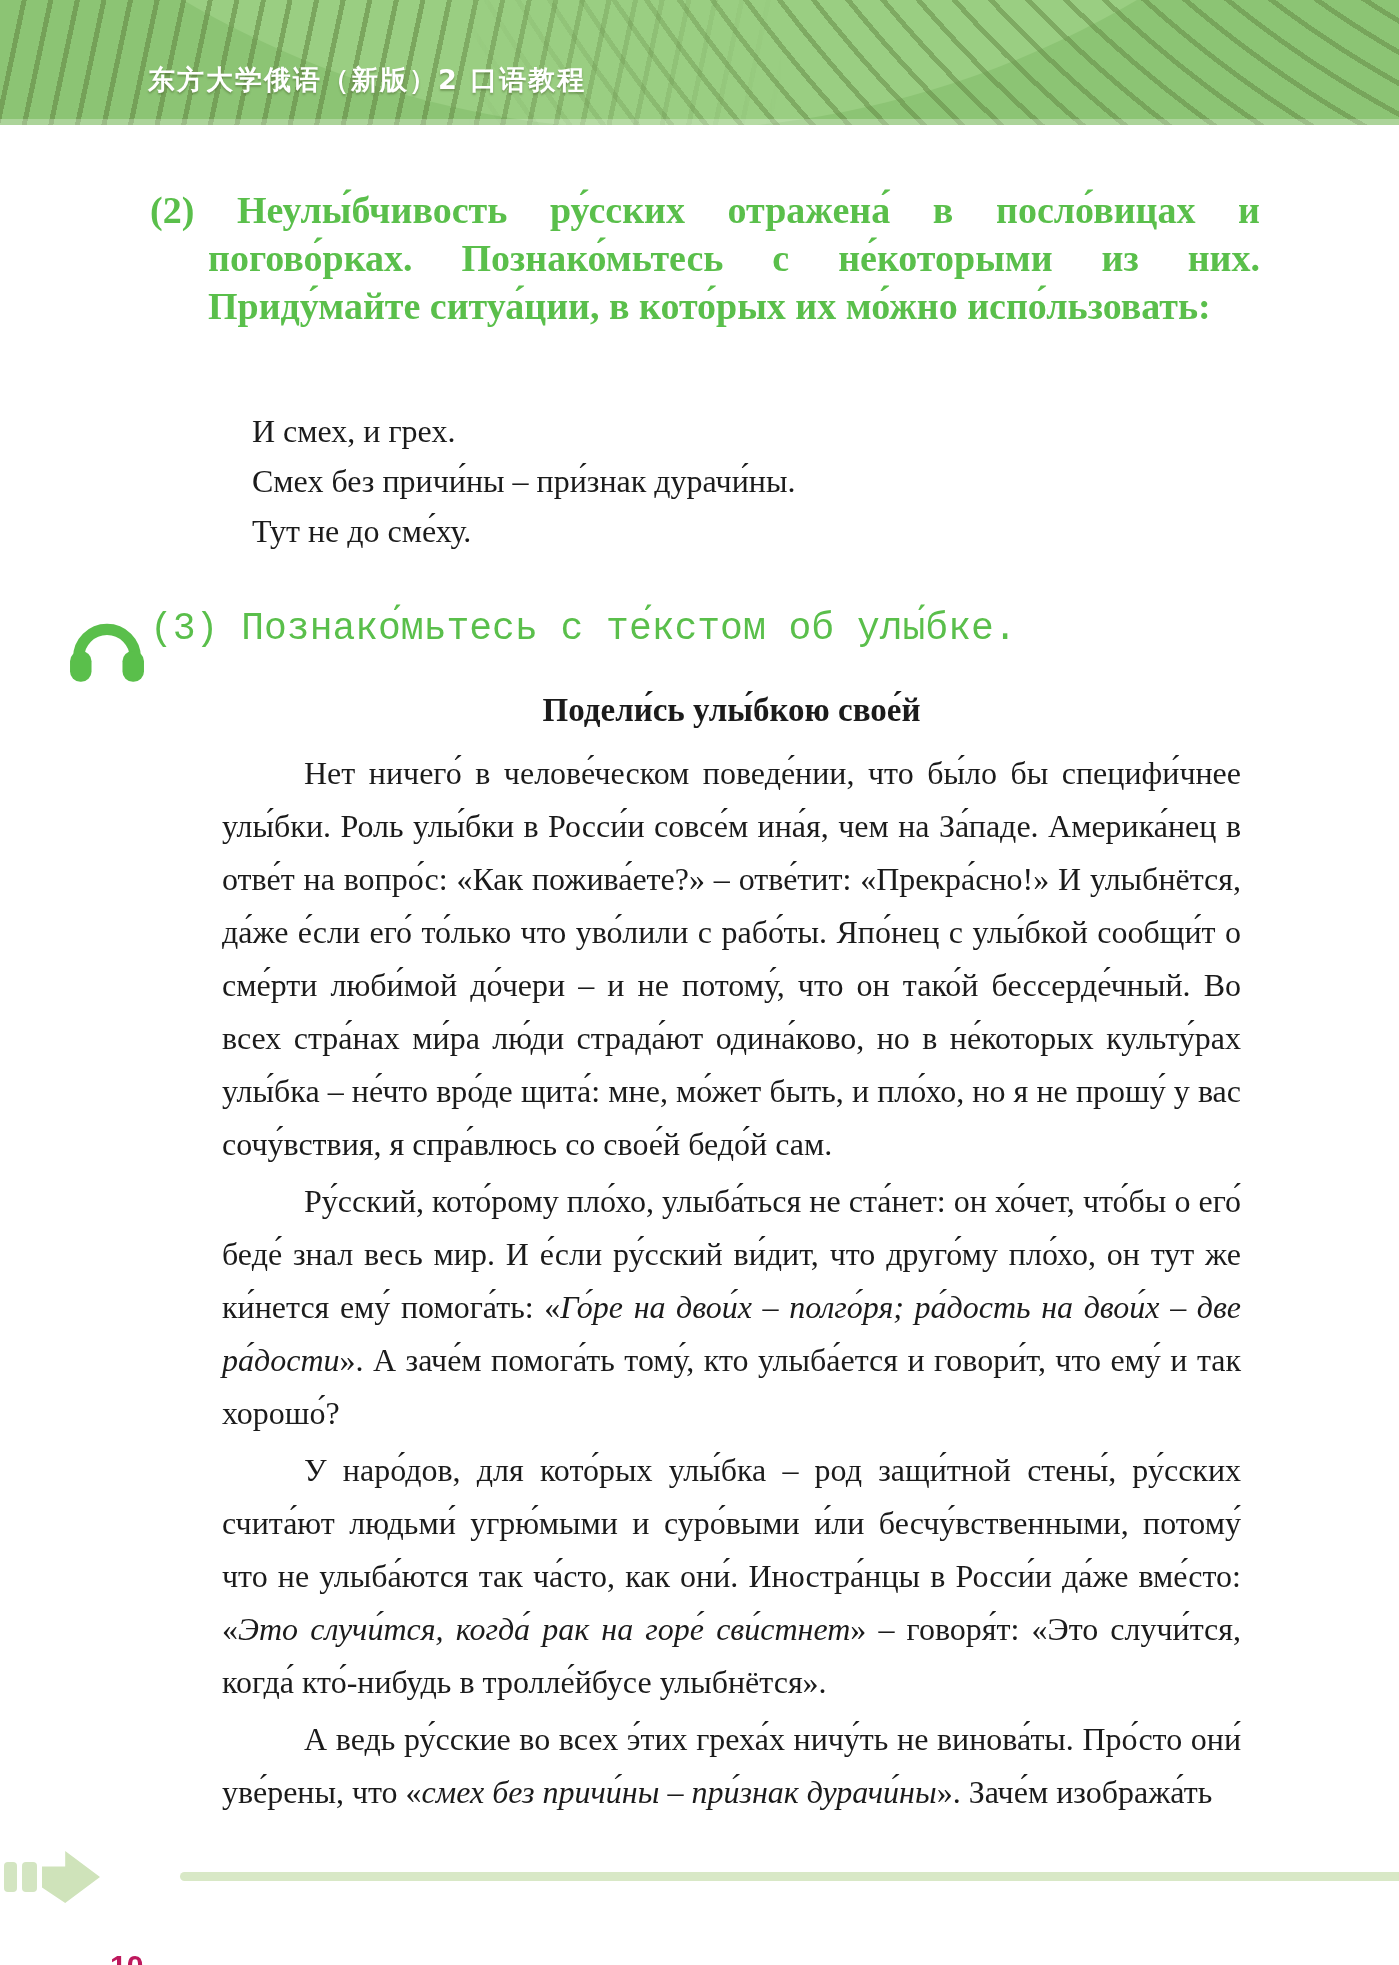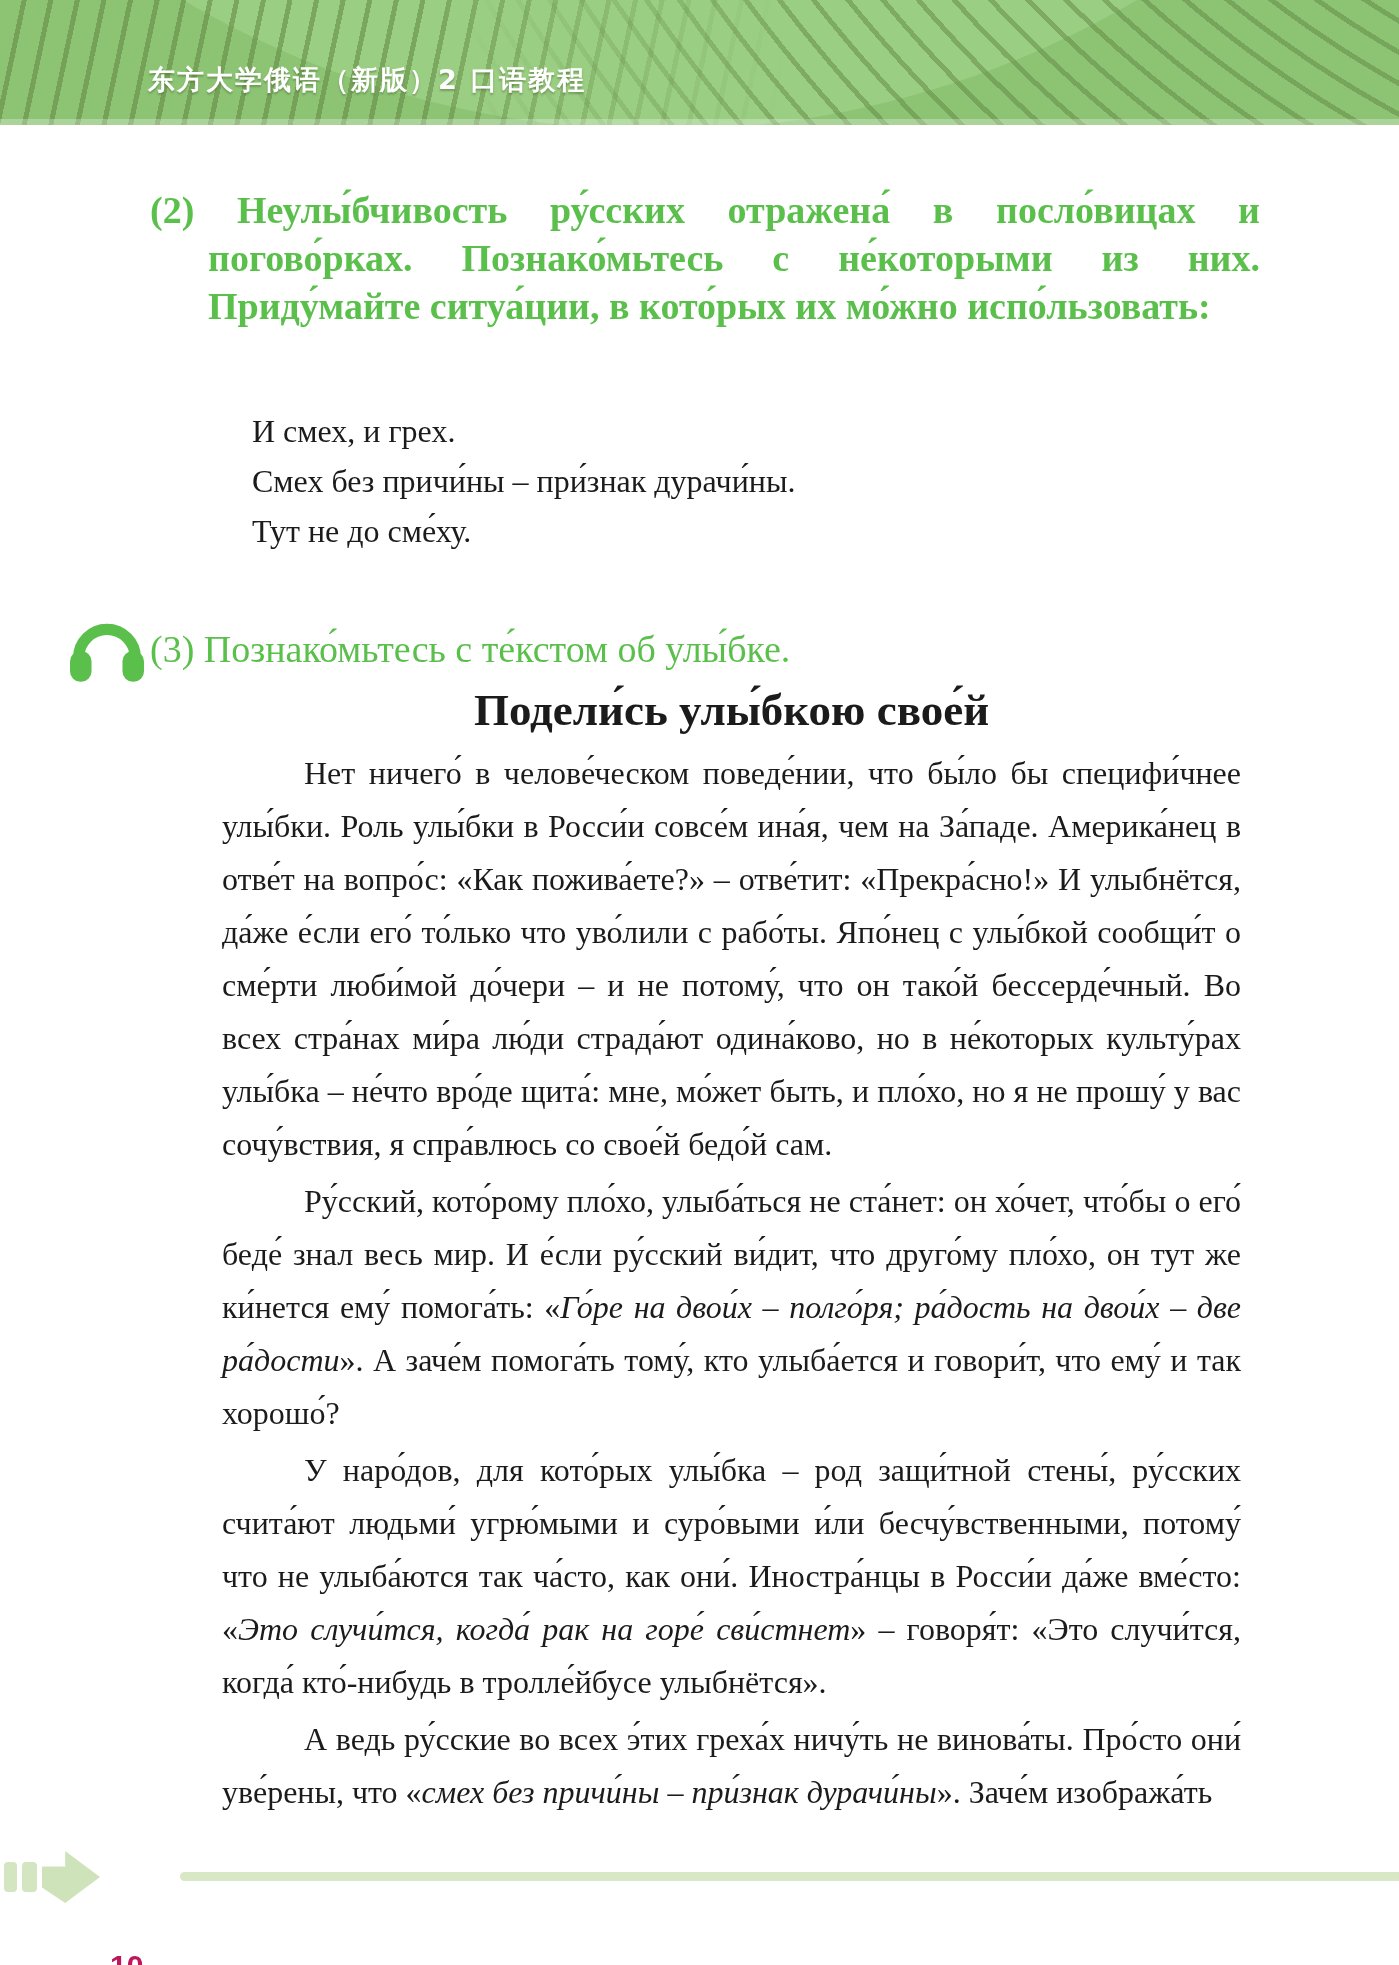--- a/index.html
+++ b/index.html
@@ -31,31 +31,31 @@
     position:absolute;left:148px;top:62px;color:#ffffff;
     font-family:"DejaVu Sans","Liberation Sans",sans-serif;font-weight:bold;
     font-size:27px;letter-spacing:2px;text-shadow:0 2px 2px rgba(70,100,45,0.45);white-space:nowrap;
   }
 
   
   .ex-heading{
     position:absolute;color:#5abf4b;font-size:38px;line-height:48px;
   }
   .ex2{left:208px;top:186px;width:1052px;text-indent:-58px;text-align:justify;font-weight:bold;}
-  .ex3{left:208px;top:625px;width:1140px;text-indent:-58px;}
+  .ex3{left:208px;top:605px;width:1140px;text-indent:-58px;font-family:Liberation Mono, monospace;}
 
   
   .headphones{position:absolute;left:64px;top:600px;width:86px;height:88px;}
 
   
   .proverbs{position:absolute;left:252px;top:406px;font-size:32px;line-height:50px;}
 
   
   .reading{position:absolute;left:218px;top:684px;width:1027px;font-size:32px;line-height:53px;text-align:justify;}
-  .reading-title{text-align:center;font-weight:bold;font-size:45px;margin:0 0 10px 0;text-indent:0;}
+  .reading-title{text-align:center;font-weight:bold;font-size:33px;margin:0 0 10px 0;text-indent:0;}
   .reading p{margin:4px;text-indent:82px;}
   .reading .it{font-style:italic;}
 
   
   .footer-sq{position:absolute;background:#d3e5c1;border-radius:4px;}
   .sq1{left:4px;top:1862px;width:13px;height:30px;}
   .sq2{left:22px;top:1862px;width:15px;height:30px;}
   .footer-arrow{
     position:absolute;left:42px;top:1851px;width:58px;height:52px;background:#cfe3ba;
     clip-path:polygon(0 30%,40% 30%,40% 0,100% 50%,40% 100%,0 70%);

